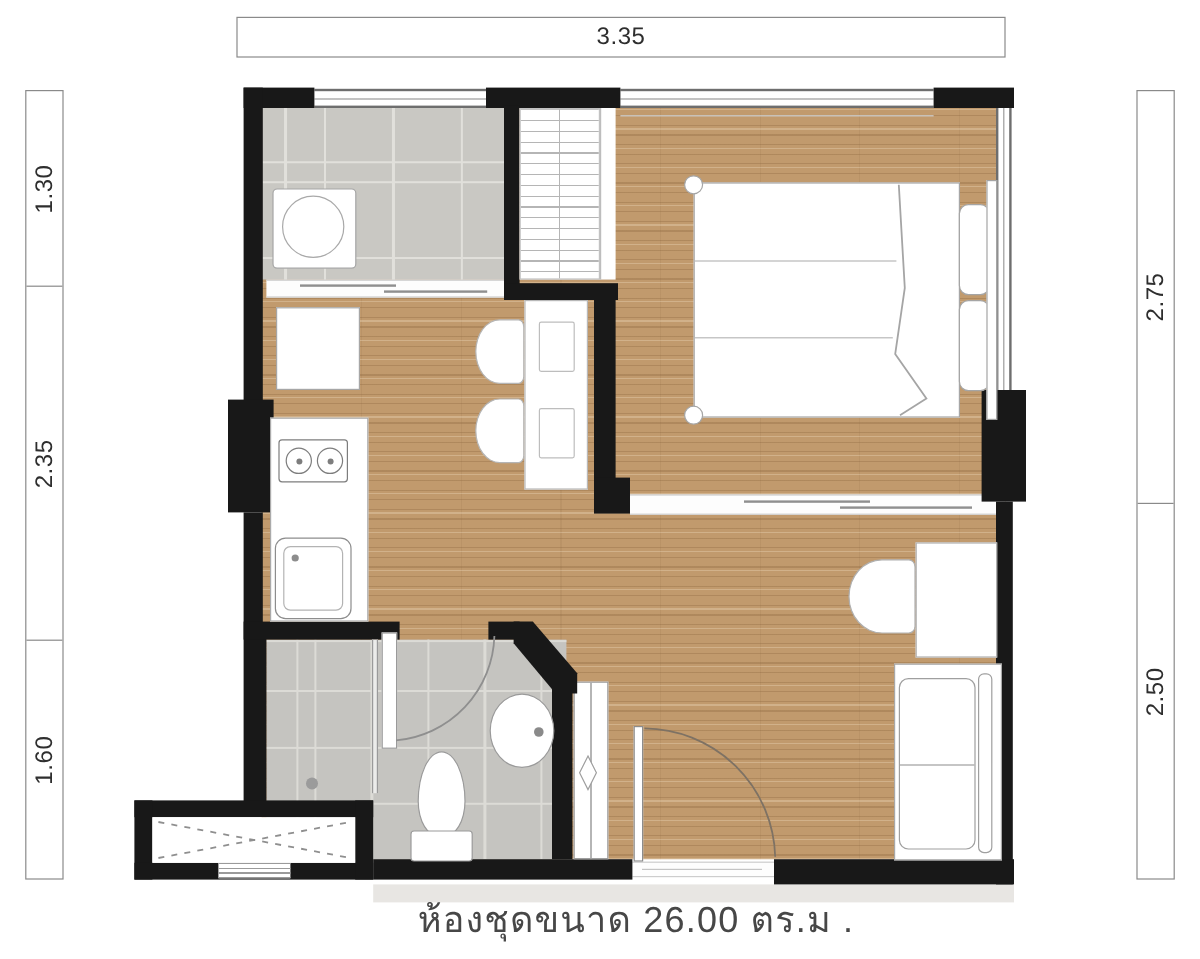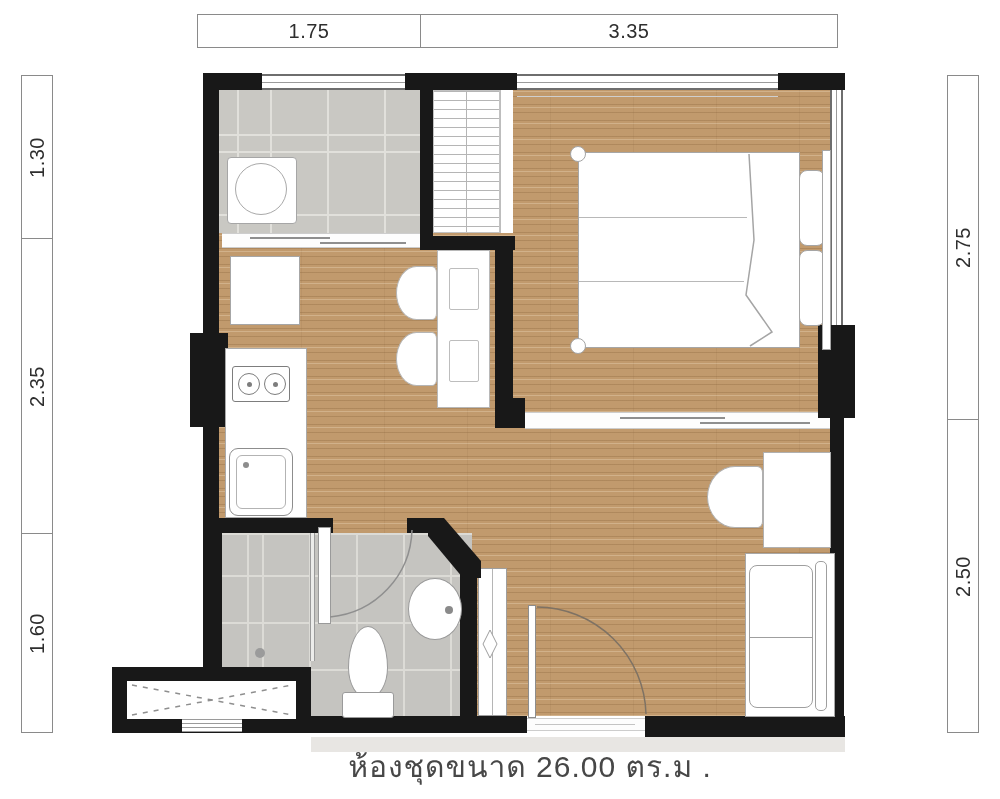--- a/index.html
+++ b/index.html
@@ -42,23 +42,20 @@
   .louver{position:absolute;background:#fff;background-image:repeating-linear-gradient(to bottom,#9a9a9a 0,#9a9a9a 1px,transparent 1px,transparent 4px);}
   .caption{position:absolute;font-size:30px;color:#474747;letter-spacing:1px;text-align:center;white-space:nowrap;}
   svg.overlay{position:absolute;left:0;top:0;pointer-events:none;}
 </style>
 </head>
 <body>
 
 <div class="canvas">
 
   <div class="dimbar h" style="left:197px;top:14px;width:641px;height:34px;">
-    <div class="cell" style="width:223px;">
-      <span class="dimtxt">1.75</span>
-    </div>
     <div class="cell" style="flex:1;">
       <span class="dimtxt">3.35</span>
     </div>
   </div>
 
   <div class="dimbar v" style="left:21px;top:75px;width:32px;height:658px;">
     <div class="cell" style="height:163px;">
       <span class="dimtxt">1.30</span>
     </div>
     <div class="cell" style="height:295px;">

